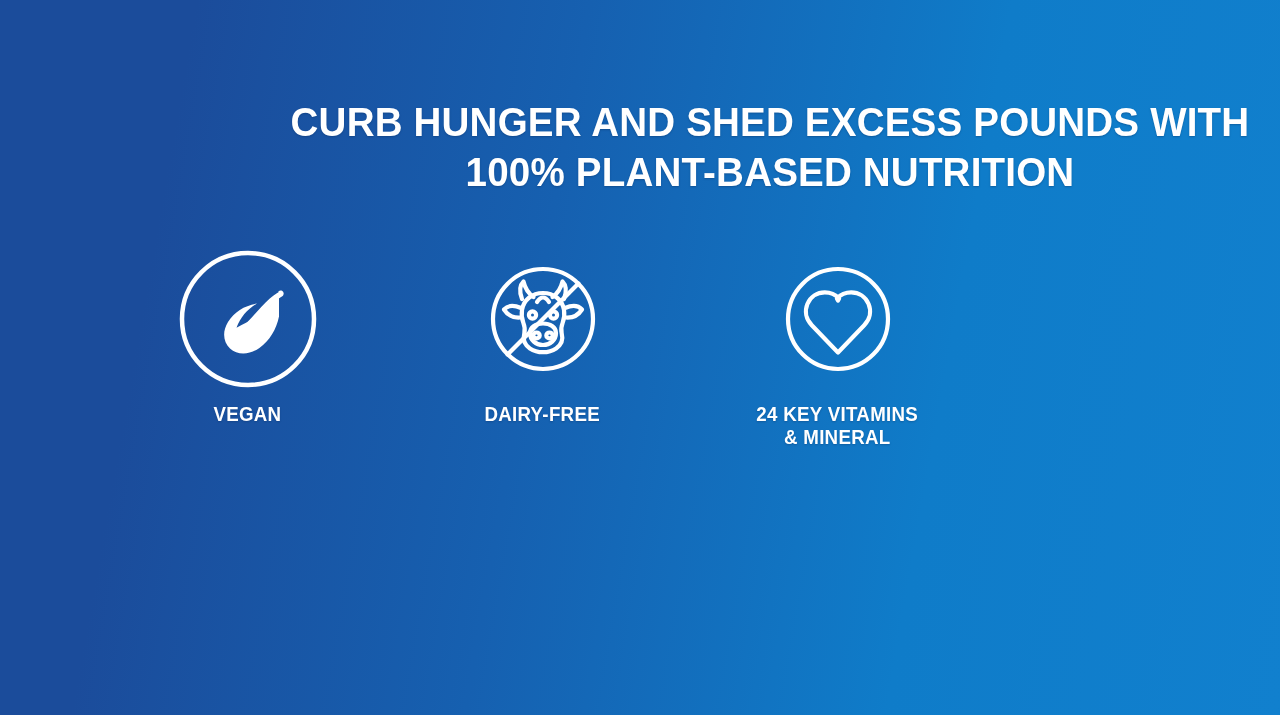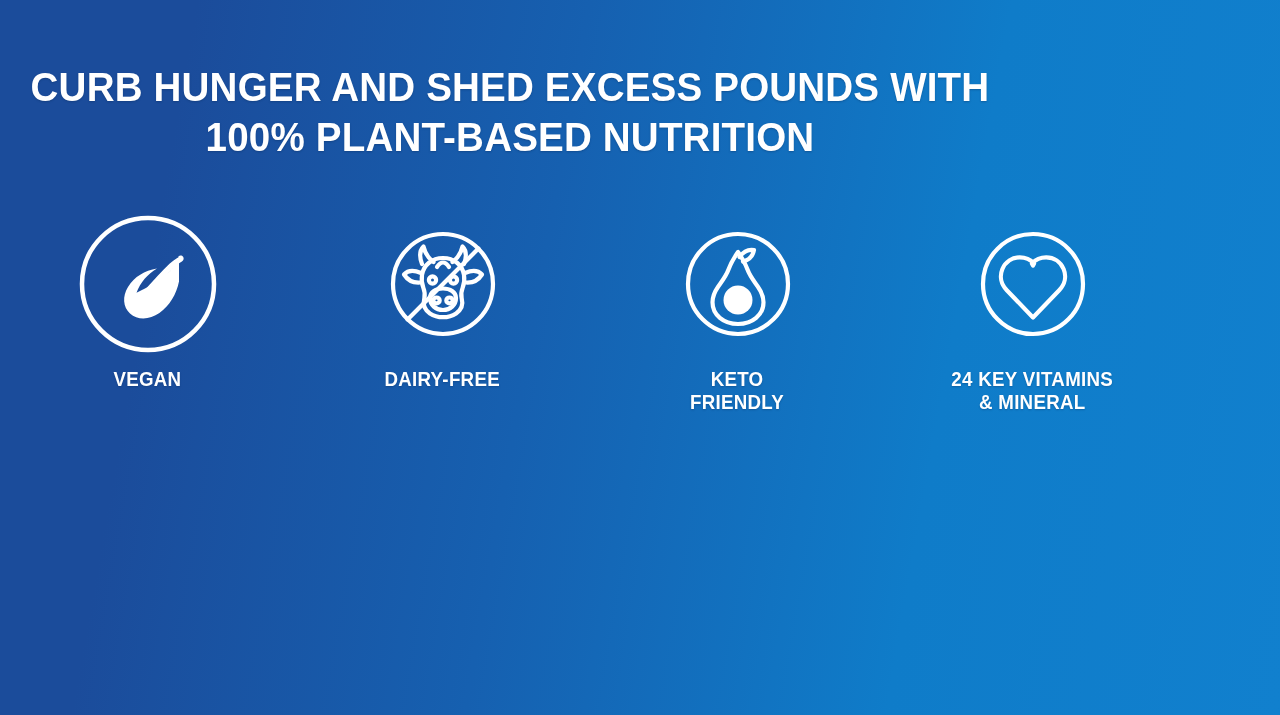--- a/index.html
+++ b/index.html
@@ -15,22 +15,22 @@
     background: linear-gradient(100deg, #1b4c9b 0%, #1b4c9b 14%, #1660b0 42%, #0f7cc9 72%, #1180ce 100%);
     color: #ffffff;
     position: relative;
   }
 
   .page {
     width: 1280px;
     height: 715px;
     display: flex;
     flex-direction: column;
-    align-items: flex-start;
-    padding-top: 62px;
+    align-items: flex-end;
+    padding-top: 97px;
   }
 
   
   .headline {
     text-align: center;
     font-weight: 700;
     font-size: 41px;
     line-height: 1.22;
     letter-spacing: 0.2px;
     transform: scaleX(0.94);
@@ -137,41 +137,20 @@
           </g>
         </svg>
       </div>
       <div class="badge-label">
         <span>DAIRY-FREE</span>
       </div>
     </div>
 
 
 
-    <div class="badge">
-      <div class="badge-icon">
-        <svg viewBox="0 0 140 140" aria-hidden="true">
-          <g fill="none" stroke="#fff" stroke-width="4.2" stroke-linejoin="round" stroke-linecap="round">
-            <circle cx="70" cy="70" r="50"></circle>
-
-            <path d="M70 38c-4.5 6.5-7.5 12-9.5 17.5-2.4 6.6-6.5 11.6-10.4 17.2
-                     -3.4 4.9-5.6 10-5.6 15.6C44.5 101 55.6 110 70 110s25.5-9 25.5-21.7
-                     c0-5.6-2.2-10.7-5.6-15.6-3.9-5.6-8-10.6-10.4-17.2C77.5 50 74.5 44.5 70 38z"></path>
-
-            <path d="M71.5 43c4-5.5 9-8 14.5-7-1 6-5 10-11 11.5"></path>
-          </g>
-
-          <circle cx="70" cy="86" r="14.5" fill="#fff"></circle>
-        </svg>
-      </div>
-      <div class="badge-label">
-        <span>KETO</span>
-        <span class="l2">FRIENDLY</span>
-      </div>
-    </div>
 
 
 
     <div class="badge">
       <div class="badge-icon">
         <svg viewBox="0 0 140 140" aria-hidden="true">
           <g fill="none" stroke="#fff" stroke-width="4.2" stroke-linejoin="round" stroke-linecap="round">
             <circle cx="70" cy="70" r="50"></circle>
             <path d="M70 103.5 43.8 76.2c-5.8-6-7.4-14-4.4-21.2 3-7.2 9.8-11.6 17.4-11.6
                      5.6 0 10.6 2.2 14.3 6.1L70 51.6l-1.1-2.1c3.7-3.9 8.7-6.1 14.3-6.1

